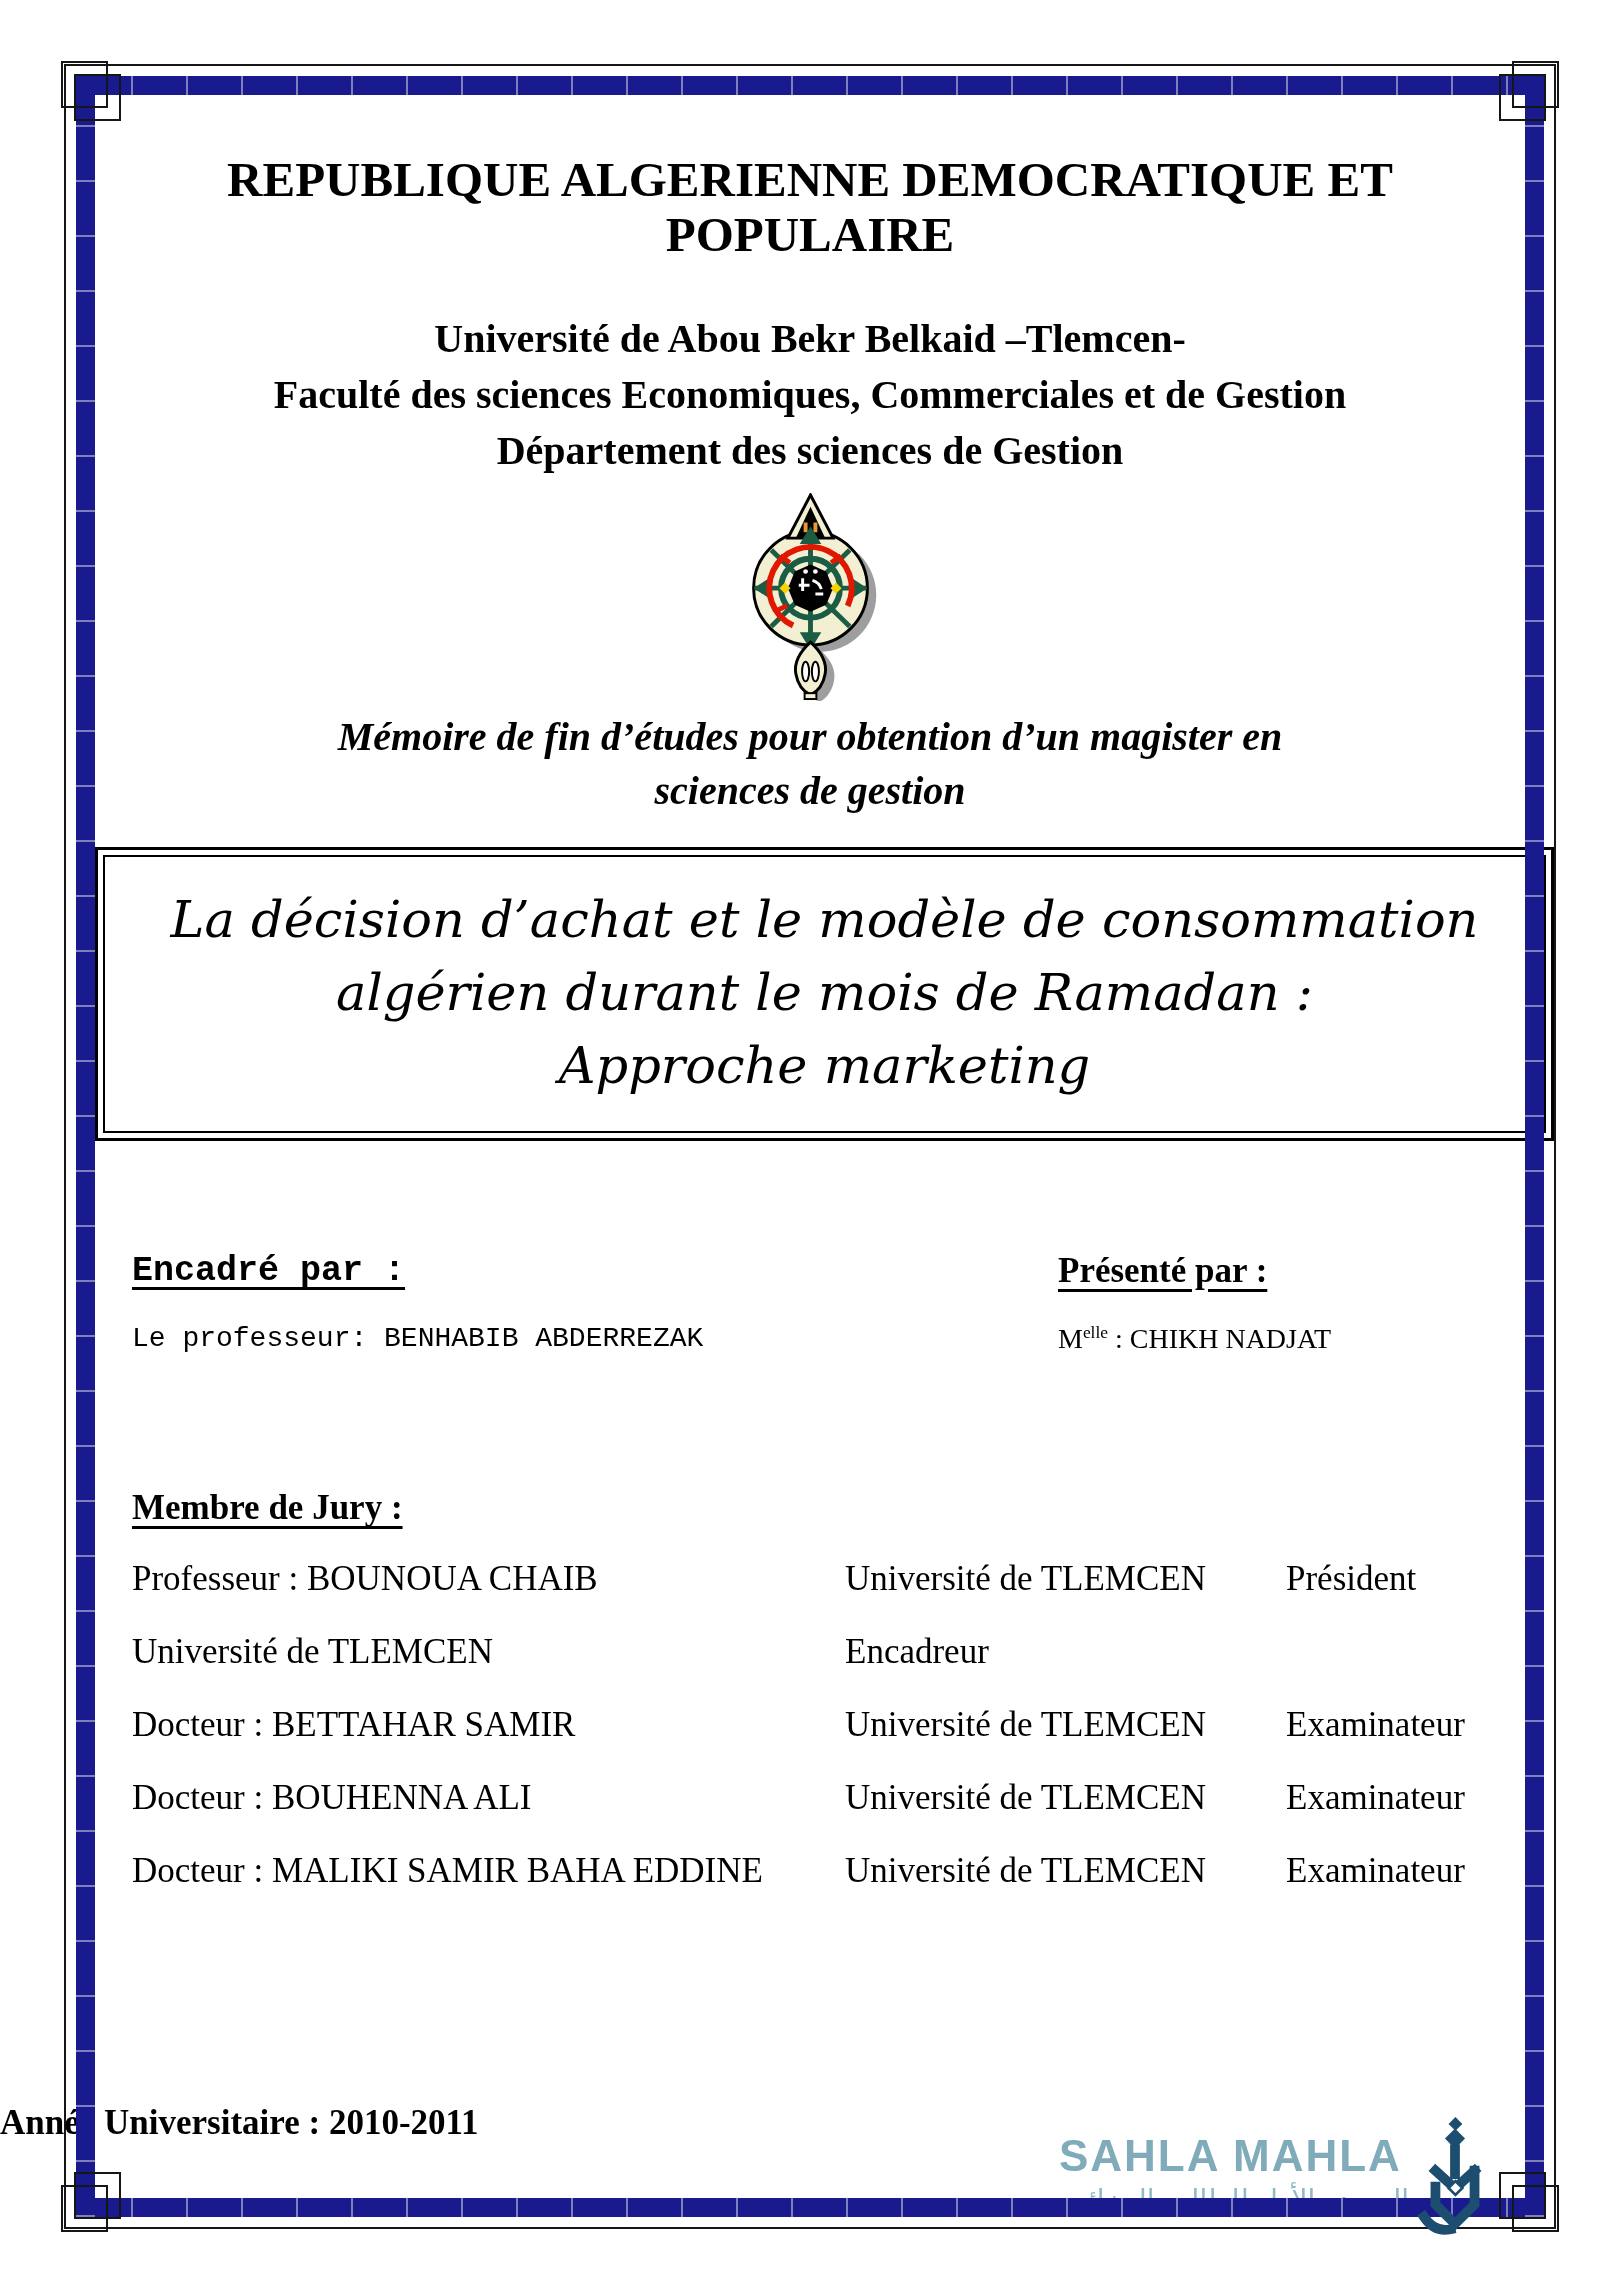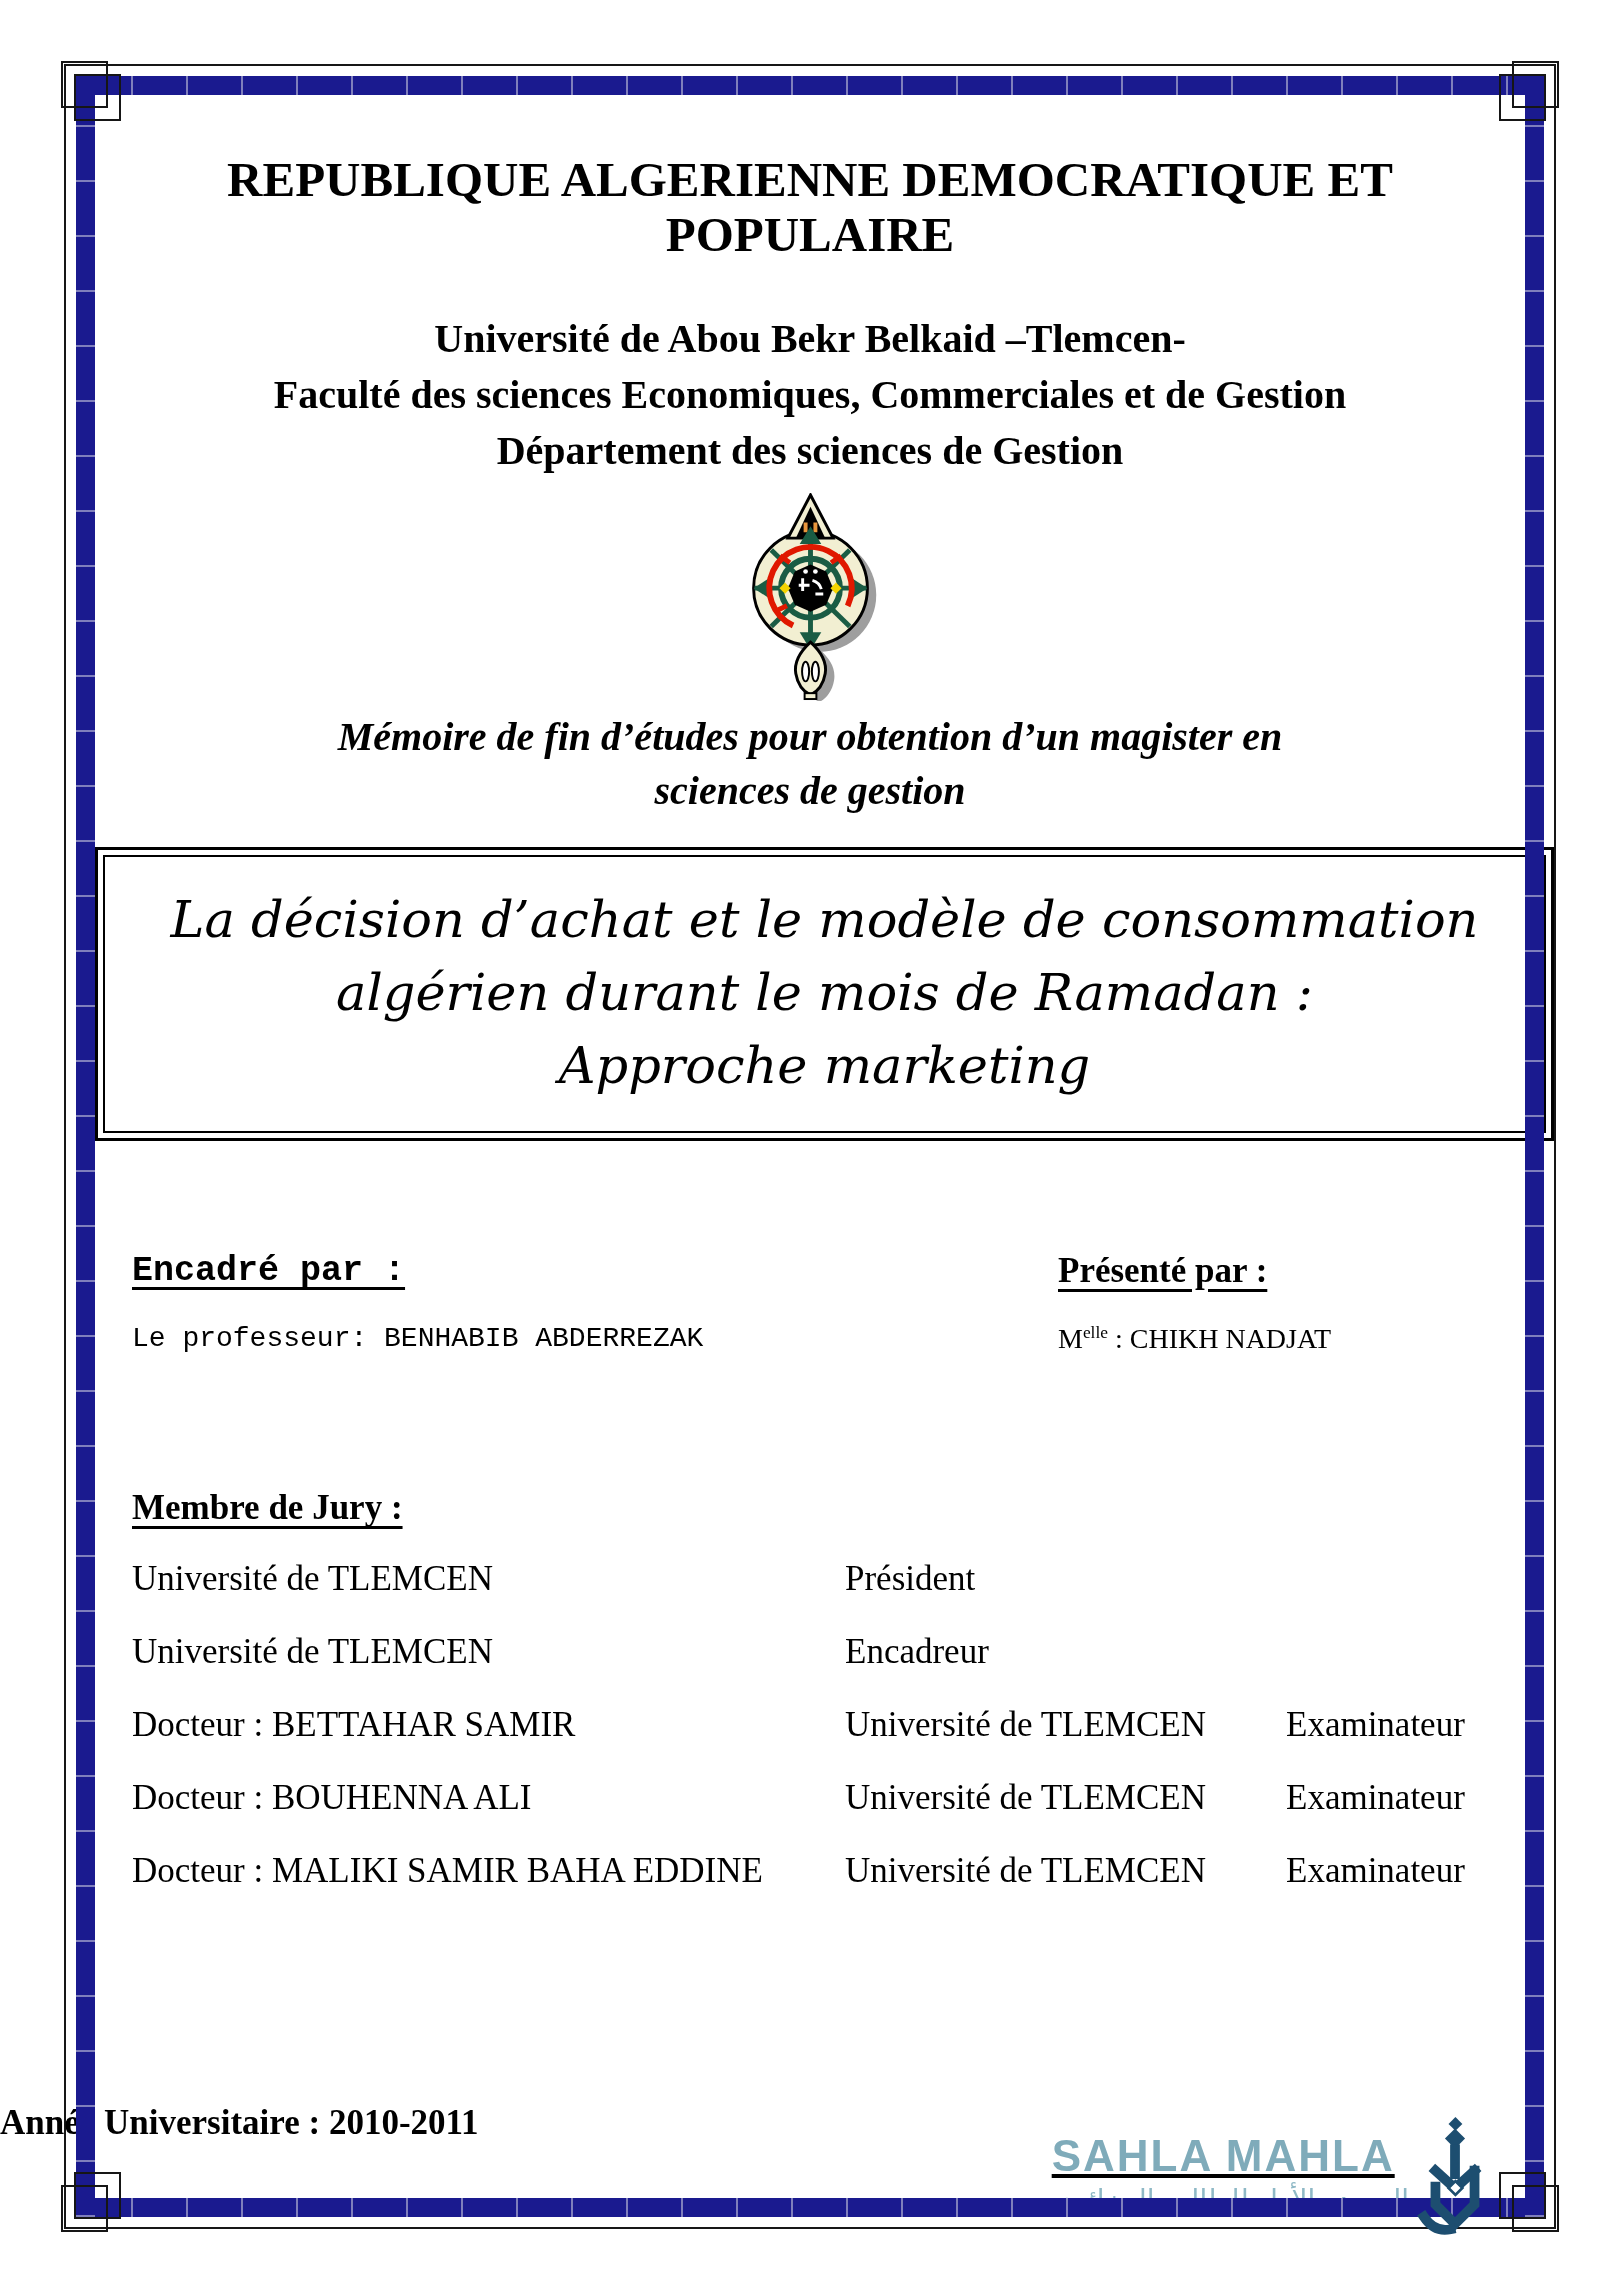--- a/index.html
+++ b/index.html
@@ -48,21 +48,21 @@
                 text-decoration-thickness:2.9px;text-underline-offset:6.9px;}
   .jury-row{display:grid;grid-template-columns:713px 441px 1fr;font-size:35px;
             line-height:45px;margin-top:28px;}
   .jury-row:first-of-type{margin-top:35px;}
 
   .year{position:absolute;left:0;right:0;top:2103px;text-align:left;
         font-size:35px;font-weight:bold;z-index:1;}
 
   
   .watermark{position:absolute;right:125px;top:2133px;display:flex;align-items:flex-start;}
-  .wm-textcol{position:relative;z-index:1;text-decoration:underline;}
+  .wm-textcol{position:relative;z-index:1;text-align:center;}
   .wm-brand{font-family:"Liberation Sans","DejaVu Sans",sans-serif;font-weight:bold;
             font-size:44px;letter-spacing:2px;color:#7fabba;line-height:1.05;}
   .wm-ar{font-family:"DejaVu Sans",sans-serif;font-size:28px;color:#8fb9c6;margin-top:3.9px;}
   .wm-mark{position:relative;z-index:3;margin-left:5.9px;margin-top:-15.7px;}
 </style>
 </head>
 <body>
 
 <div class="page">
 
@@ -156,20 +156,21 @@
       </div>
       <div class="sup-col-right">
         <div class="sup-heading">Présenté par :</div>
         <div class="sup-value"><span>M</span><sup>elle</sup><span> : CHIKH NADJAT</span></div>
       </div>
     </div>
 
     <div class="jury">
       <div class="jury-heading">Membre de Jury :</div>
       <div class="jury-row">
+        <span>Professeur : BOUNOUA CHAIB</span>
         <span>Université de TLEMCEN</span>
         <span>Président</span>
       </div>
       <div class="jury-row">
         <span>Université de TLEMCEN</span>
         <span>Encadreur</span>
       </div>
       <div class="jury-row">
         <span>Docteur : BETTAHAR SAMIR</span>
         <span>Université de TLEMCEN</span>

